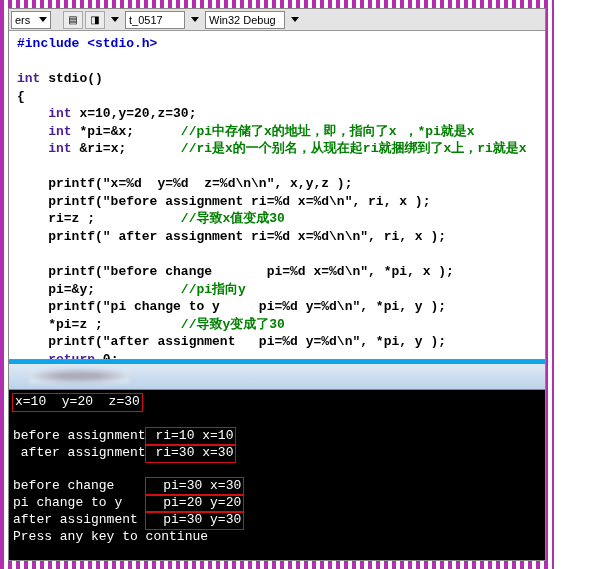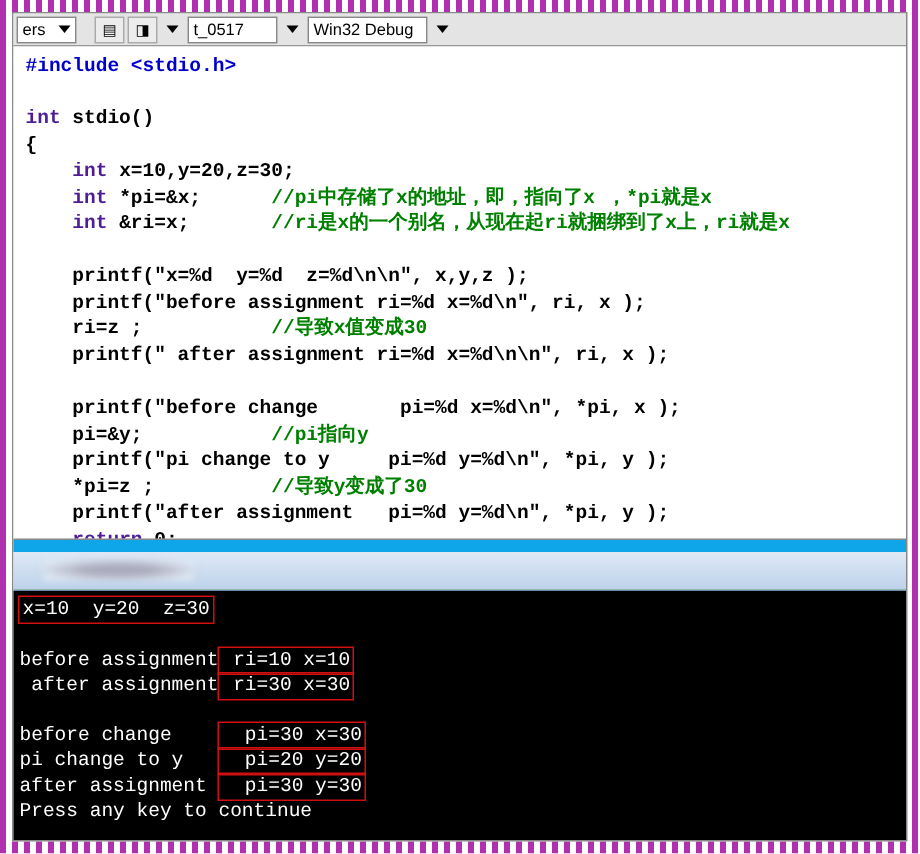--- a/index.html
+++ b/index.html
@@ -5,21 +5,21 @@
   * { margin: 0; padding: 0; box-sizing: border-box; }
   body {
     width: 613px;
     height: 569px;
     font-family: "Courier New", monospace;
     font-size: 13px;
     overflow: hidden;
     background: #fff;
   }
   .outer-border {
-    width: 613px;
+    width: 554px;
     height: 569px;
     background: repeating-linear-gradient(90deg, #b030b0 0 4px, #fff 4px 8px);
     padding: 8px;
   }
   .main-area {
     background: #fff;
     width: 100%;
     height: 100%;
     border: 1px solid #888;
     display: flex;
@@ -79,24 +79,24 @@
     white-space: pre;
     line-height: 1.35;
     overflow: hidden;
     border-bottom: 1px solid #888;
   }
   .kw { color: #4c1d95; font-weight: bold; }
   .pp { color: #0000cc; font-weight: bold; }
   .cm { color: #008000; font-weight: bold; }
   .code-area span, .code-area div { font-weight: bold; }
   .console-wrap {
-    background: #bef264;
+    background: #3b82f6;
     height: 200px;
     position: relative;
-    border-top: 8px solid #0ea5e9;
+    border-top: 4px solid #0ea5e9;
   }
   .console-titlebar {
     height: 26px;
     background: linear-gradient(#dfe9f5,#bcd2ea);
     border-bottom:1px solid #6a8cb0;
     position: relative;
   }
   .console-blur {
     position:absolute;
     left:20px; top:5px;

